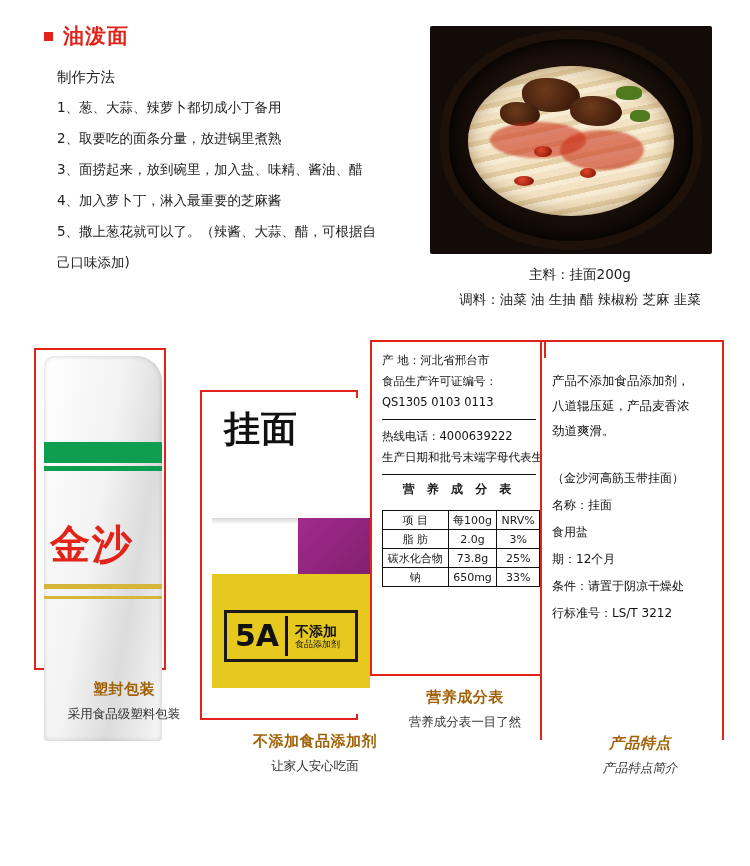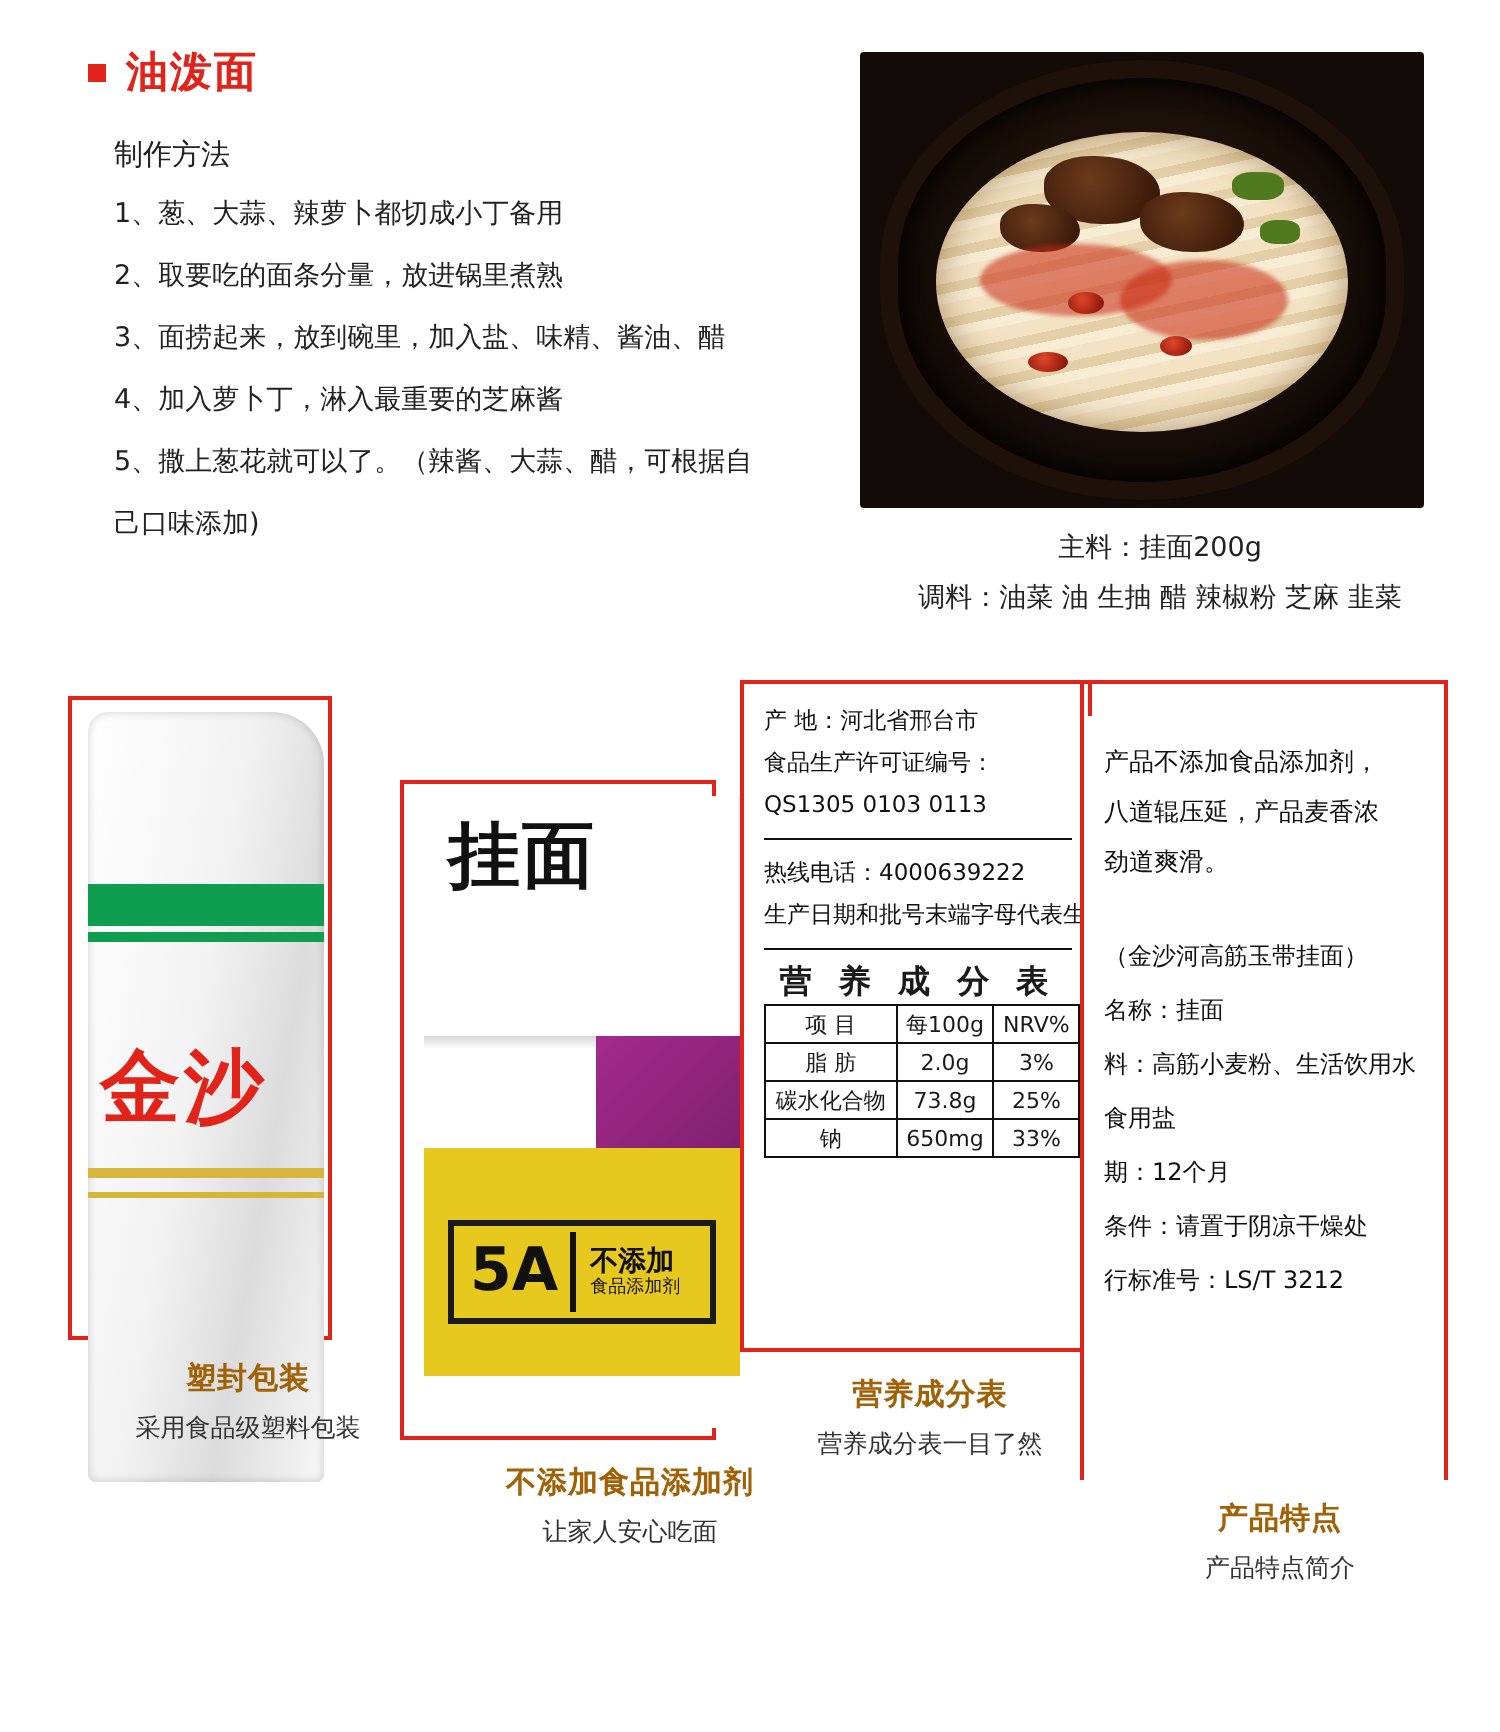--- a/index.html
+++ b/index.html
@@ -158,36 +158,36 @@
 
   
   #p3 { left:370px; top:340px; width:190px; height:400px; }
   #p3 .frame { width:176px; height:336px; }
   .label3{
     position:absolute; left:2px; top:2px; width:172px; height:332px;
     background:#fff; padding:8px 8px 0 10px; overflow:hidden;
   }
   .label3 .ln{ font-size:11.5px; color:#111; line-height:21px; white-space:nowrap; }
   .label3 .sep{ border-top:1px solid #111; margin:6px 0 6px 0; }
-  .nt-title{ text-align:center; font-size:16px; font-weight:bold; letter-spacing:4px; margin:6px 0 0; }
+  .nt-title{ text-align:center; font-size:12px; font-weight:bold; letter-spacing:4px; margin:6px 0 12px; }
   table.nt{ border-collapse:collapse; width:158px; margin:0 auto; }
   table.nt td{ border:1px solid #111; font-size:11px; padding:1px 3px; text-align:center; height:19px;}
   table.nt td.l{ text-align:center; }
   #p3 .cap { top:348px; }
 
   
   #p4 { left:540px; top:340px; width:200px; height:420px; }
   #p4 .frame { width:184px; height:400px; }
   .label4{
     position:absolute; left:2px; top:18px; width:180px; height:396px;
     background:#fff; padding:10px 6px 0 10px; overflow:hidden;
   }
   .label4 .big{ font-size:12.5px; color:#111; line-height:25px; white-space:nowrap; }
   .label4 .kv{ font-size:12px; color:#111; line-height:27px; white-space:nowrap; }
-  #p4 .cap { top:410px; }
+  #p4 .cap { top:394px;font-style:italic; }
 </style>
 </head>
 <body>
 
 <div class="recipe-title">
   <span class="bullet"></span>
   <span class="tx">油泼面</span>
 </div>
 
 <div class="recipe-sub">制作方法</div>
@@ -305,21 +305,20 @@
 
 <div class="panel" id="p4">
   <div class="frame"></div>
   <div class="label4">
     <div class="big">产品不添加食品添加剂，</div>
     <div class="big">八道辊压延，产品麦香浓</div>
     <div class="big">劲道爽滑。</div>
     <div style="height:22px"></div>
     <div class="kv">（金沙河高筋玉带挂面）</div>
     <div class="kv">名称：挂面</div>
-    <div class="kv">料：高筋小麦粉、生活饮用水</div>
     <div class="kv">食用盐</div>
     <div class="kv">期：12个月</div>
     <div class="kv">条件：请置于阴凉干燥处</div>
     <div class="kv">行标准号：LS/T 3212</div>
   </div>
   <div class="cap">
     <div class="t">产品特点</div>
     <div class="s">产品特点简介</div>
   </div>
 </div>

